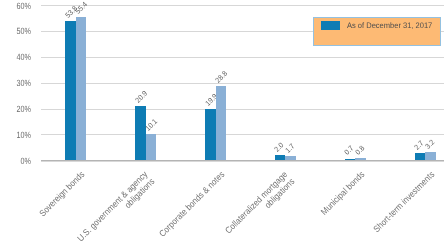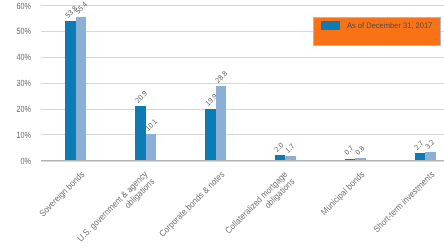--- a/index.html
+++ b/index.html
@@ -20,21 +20,21 @@
 
   .vlab{position:absolute;font-size:7.4px;color:#636363;line-height:7px;white-space:nowrap;
         transform-origin:0 100%;transform:rotate(-45deg) scaleX(0.93);}
 
   .catwrap{position:absolute;width:200px;text-align:right;
            transform:rotate(-45deg);transform-origin:100% 0;}
   .catlab{font-size:9px;color:#717171;line-height:9.9px;white-space:nowrap;
           transform-origin:100% 50%;transform:scaleX(0.88);}
 
   #legend{position:absolute;left:297px;top:17.2px;width:127.6px;height:28.4px;
-          border:1px solid #94c1e0;background:#f97316;box-sizing:border-box;}
+          border:1px solid #94c1e0;background:#fdba74;box-sizing:border-box;}
   .lrow{position:absolute;left:8.2px;width:112px;height:8.6px;}
   .lsw{position:absolute;left:-0.8px;top:0;width:18.2px;height:8.5px;}
   .ltxt{position:absolute;left:25.1px;top:1.1px;font-size:8px;color:#4d4d4d;line-height:8px;
         white-space:nowrap;transform-origin:0 50%;transform:scaleX(0.94);}
 </style>
 </head>
 <body>
 
 <div id="chart">
 

